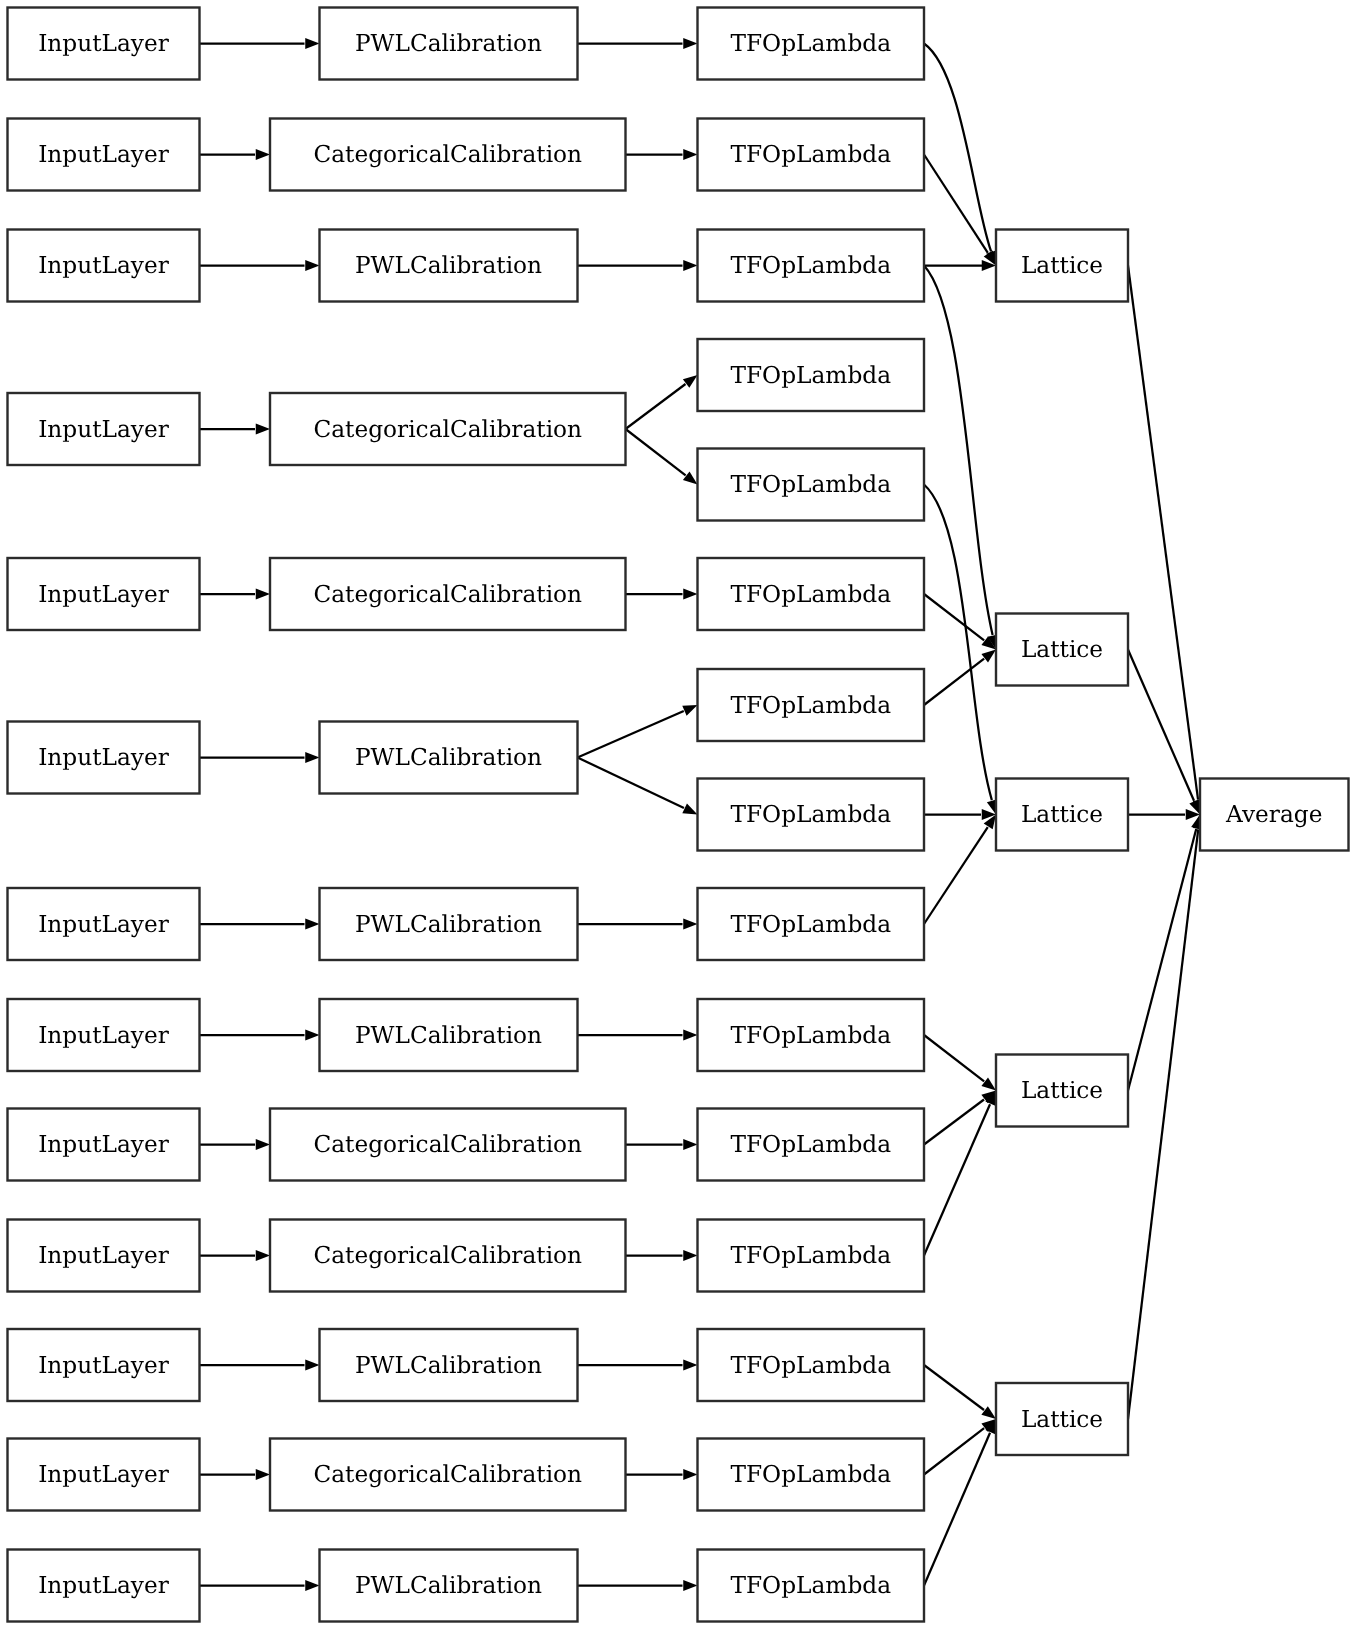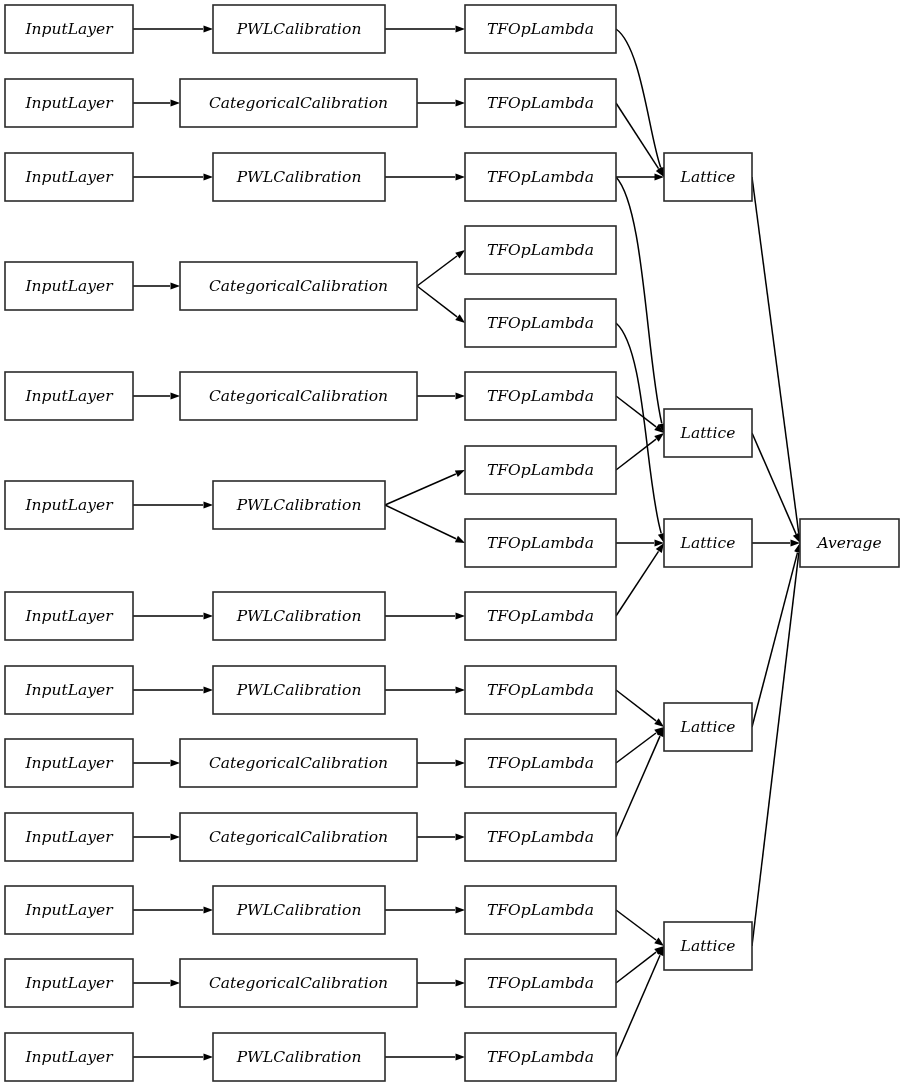--- a/index.html
+++ b/index.html
@@ -6,21 +6,20 @@
     margin: 0;
     padding: 0;
     background: #ffffff;
   }
   #canvas-wrap {
     position: relative;
     width: 905px;
     height: 1087px;
     background: #ffffff;
     overflow: hidden;
-    font-style: italic;
   }
   svg#graph {
     display: block;
     width: 905px;
     height: 1087px;
     font-family: "DejaVu Serif", "Liberation Serif", serif;
   }
   .node-rect {
     fill: #ffffff;
     stroke: #2b2b2b;

